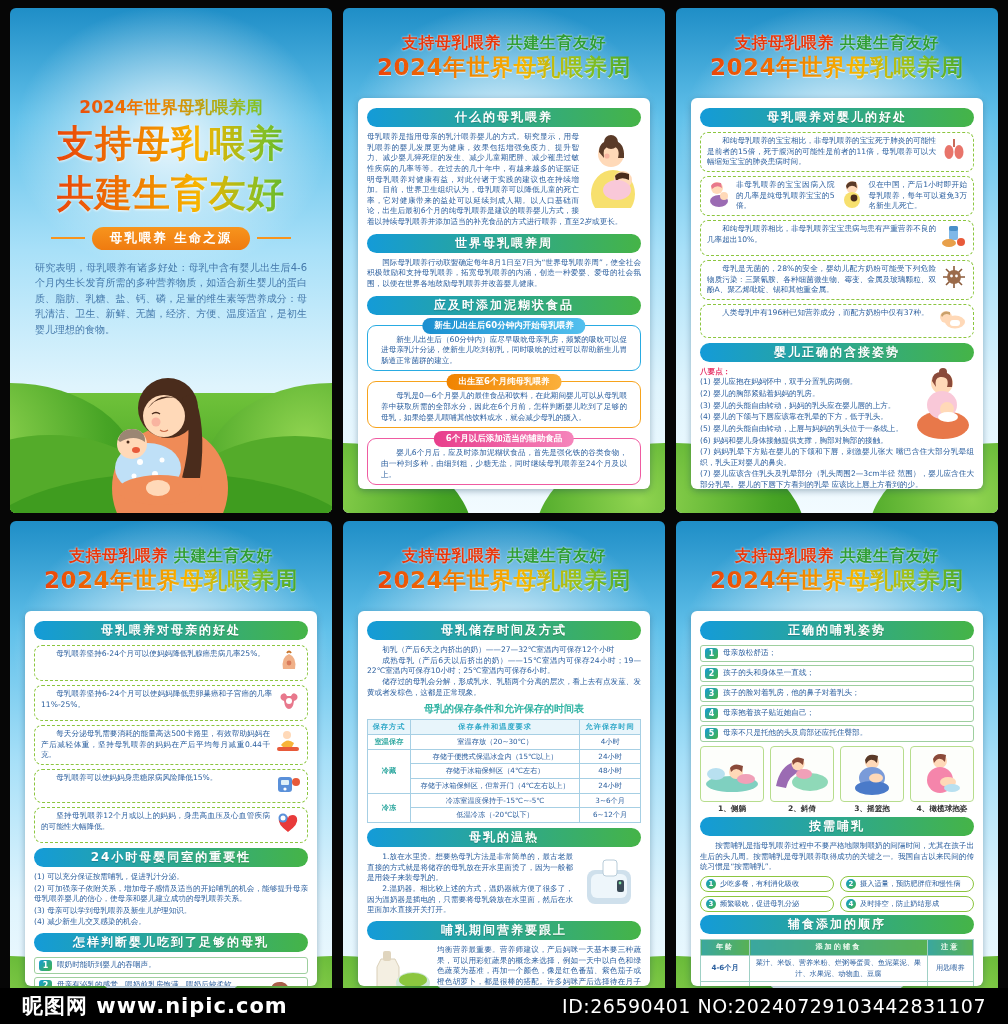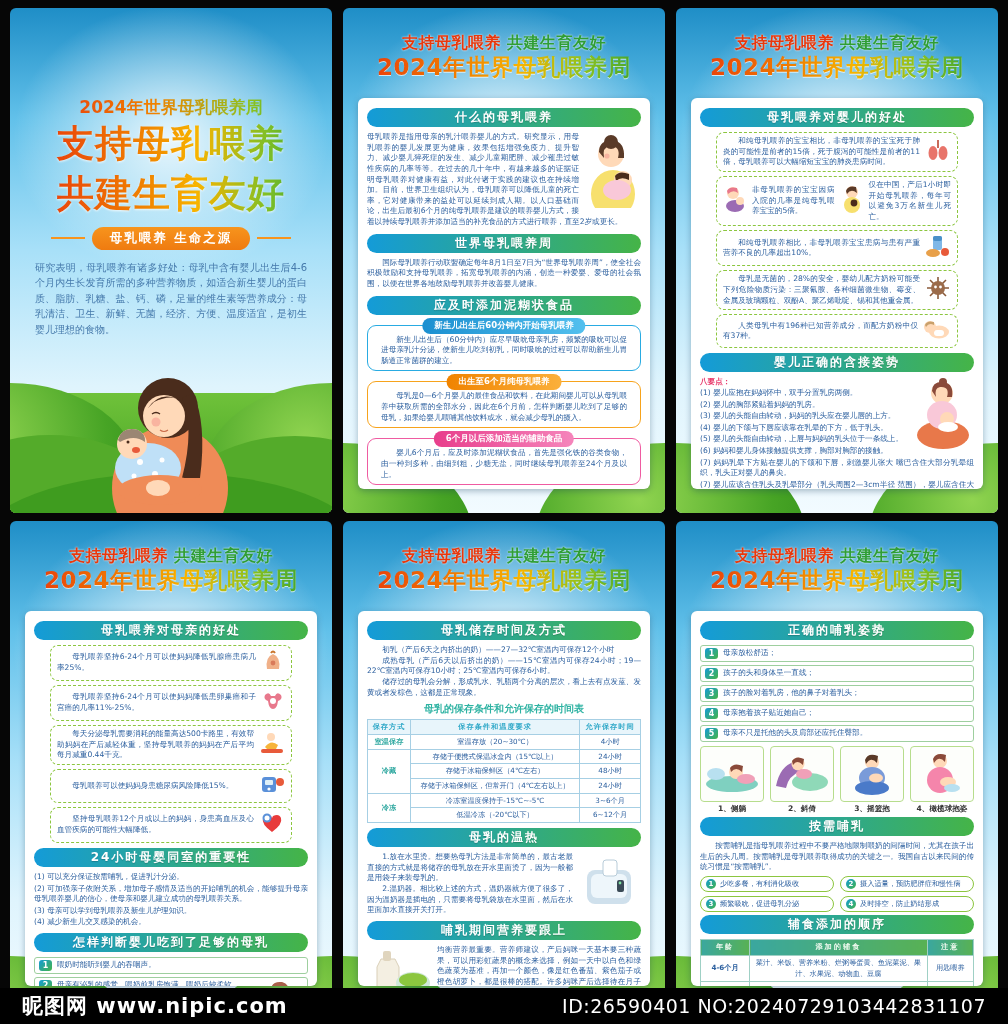--- a/index.html
+++ b/index.html
@@ -26,22 +26,22 @@
       filter:drop-shadow(0 1px 0 rgba(255,255,255,.7))}
   .card{position:absolute;left:15px;right:15px;top:90px;background:#fff;border-radius:6px;
         box-shadow:0 2px 6px rgba(20,60,90,.35);padding:7px 9px;overflow:hidden}
   .row1 .card{bottom:24px}
   .row2 .card{bottom:40px}
   .bar{height:19px;border-radius:10px;background:linear-gradient(90deg,#149bd8,#45b447);
        color:#fff;font-weight:bold;font-size:12px;display:flex;align-items:center;justify-content:center;
        letter-spacing:2px;margin:3px 0 5px;text-shadow:0 1px 1px rgba(0,0,0,.2)}
   .bd{font-size:7.6px;line-height:1.4;color:#2a5e9e;text-align:justify}
   .ind{text-indent:2em}
-  .dash{border:1.3px dashed #8cc63f;border-radius:8px;padding:3px 6px;margin:4px 16px;
-        display:flex;align-items:center;gap:5px}
+  .dash{border:1.3px dashed #8cc63f;border-radius:8px;padding:3px 6px;margin:4px 0;
+        display:flex;gap:5px}
   .dash .bd{flex:1}
   .icn{flex:none}
   
   .kp{border:1.3px solid;border-radius:9px;padding:9px 13px 4px;margin:10px 0 4px;position:relative}
   .kp .kb{position:absolute;top:-8px;left:50%;transform:translateX(-50%);white-space:nowrap;
           border-radius:9px;color:#fff;font-size:8.5px;font-weight:bold;padding:2px 12px}
   .kp.blue{border-color:#29abe2}.kp.blue .kb{background:linear-gradient(90deg,#1b8fd0,#53c0ee)}
   .kp.org{border-color:#f7a31c}.kp.org .kb{background:linear-gradient(90deg,#f08300,#fbb03b)}
   .kp.pnk{border-color:#ef5ba1}.kp.pnk .kb{background:linear-gradient(90deg,#e83e8c,#f585bb)}
   

